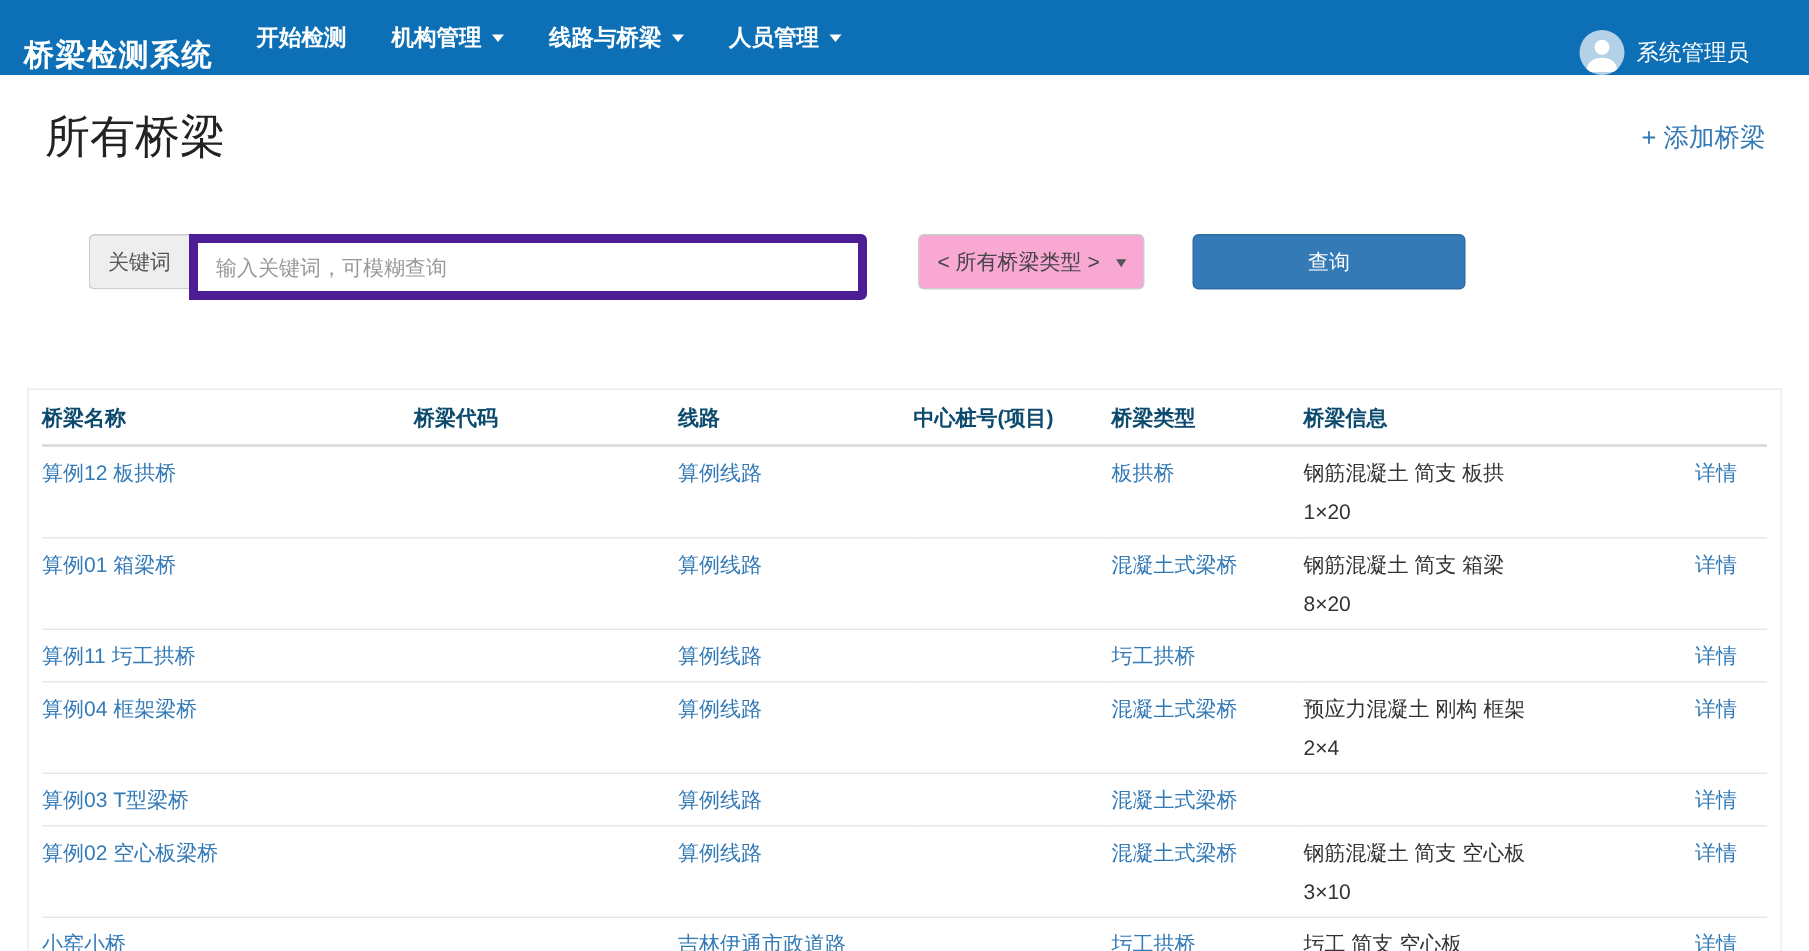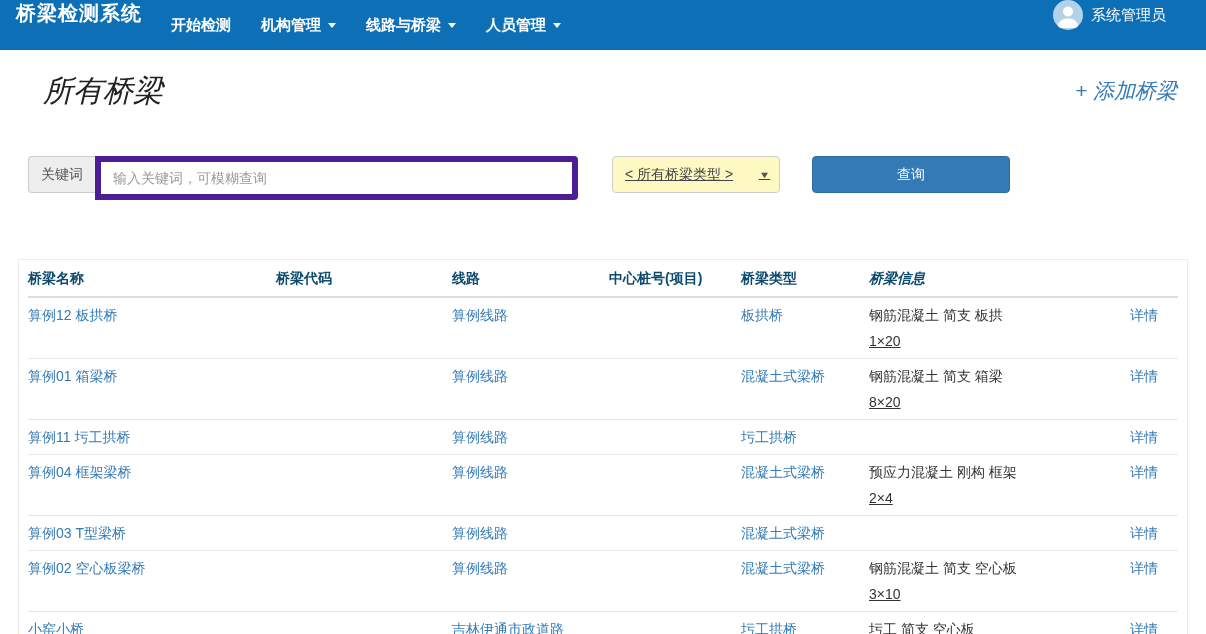--- a/index.html
+++ b/index.html
@@ -15,21 +15,21 @@
     --link: #337ab7;
     --btn-bg: #337ab7;
     --btn-border: #2e6da4;
   }
 
   
   .navbar {
     height: 50px;
     background: var(--navbar-bg);
     display: flex;
-    align-items: flex-start;
+    align-items: flex-end;
     color: #fff;
   }
   .brand {
     margin-left: 16px;
     font-size: 20px;
     font-weight: 700;
     letter-spacing: 1px;
     cursor: pointer;
   }
   .nav-items {
@@ -69,31 +69,30 @@
     background: #b3d2e8;
     display: inline-flex;
     align-items: flex-end;
     justify-content: center;
     overflow: hidden;
     margin-right: 8px;
   }
 
   
   .page-header {
-    margin: 24px 29px 0 43px;
+    margin: 24px 29px 0 30px;
     display: flex;
     justify-content: space-between;
     align-items: center;
     height: 34px;
-    font-style: italic;
   }
   .page-title { font-size: 30px; font-weight: 400; color: #222; }
   .add-link {
     color: var(--link);
-    font-size: 21px;
+    font-size: 17px;
     text-decoration: none;
     cursor: pointer;
   }
 
   
   .search-row {
     margin: 48px 0 0 28px;
     display: flex;
     align-items: center;
   }
@@ -101,52 +100,52 @@
   .input-addon {
     background: #eee;
     border: 1px solid #ccc;
     border-right: none;
     border-radius: 4px 0 0 4px;
     color: #555;
     font-size: 14px;
     display: flex; align-items: center;
     padding: 0 12px;
     white-space: nowrap;
+    margin-left: 31px;
   }
   .keyword-input {
     flex: 1;
     border: 6px solid #4c1d95;
     border-radius: 0 4px 4px 0;
     font-size: 14px;
     padding: 16px 12px;
     color: #555;
     outline: none;
     font-family: inherit;
   }
   .keyword-input::placeholder { color: #999; }
   .type-select {
     margin-left: 34px;
-    width: 168px; height: 37px;
+    width: 151px; height: 37px;
     border: 1px solid #ccc;
     border-radius: 4px;
-    background: #fef9c3;
+    background: #f9a8d4;
     font-size: 14px;
     color: #444;
     display: flex;
     align-items: center;
     justify-content: space-between;
     padding: 0 10px 0 12px;
     cursor: pointer;
     white-space: nowrap;
-    text-decoration: underline;
   }
   .select-arrow { font-size: 9px; color: #555; transform: scaleX(1.3); }
   .query-btn {
     margin-left: 32px;
-    width: 198px; height: 37px;
+    width: 182px; height: 37px;
     background: var(--btn-bg);
     border: 1px solid var(--btn-border);
     border-radius: 4px;
     color: #fff;
     font-size: 14px;
     cursor: pointer;
     font-family: inherit;
   }
 
   
@@ -171,25 +170,25 @@
     border-top: 1px solid #e7e7e7;
     vertical-align: top;
     line-height: 20px;
   }
   tbody tr:first-child td { border-top: none; }
   .col-name    { width: 248px; }
   .col-code    { width: 176px; }
   .col-line    { width: 157px; }
   .col-station { width: 132px; }
   .col-type    { width: 128px; }
-  .col-info    { width: 247px; font-style: italic; }
+  .col-info    { width: 247px; }
   .col-detail  { width: auto; }
   td.detail-cell { text-align: right; padding-right: 20px; }
   .cell-link { color: var(--link); text-decoration: none; cursor: pointer; text-align: center; }
-  .info-line2 { margin-top: 6px; min-height: 20px; text-decoration: underline; }
+  .info-line2 { margin-top: 6px; min-height: 20px; }
 </style>
 </head>
 <body>
 
 <div class="navbar">
   <div class="brand">桥梁检测系统</div>
   <ul class="nav-items">
       <li class="nav-item">
         <span>开始检测</span>
       </li>

